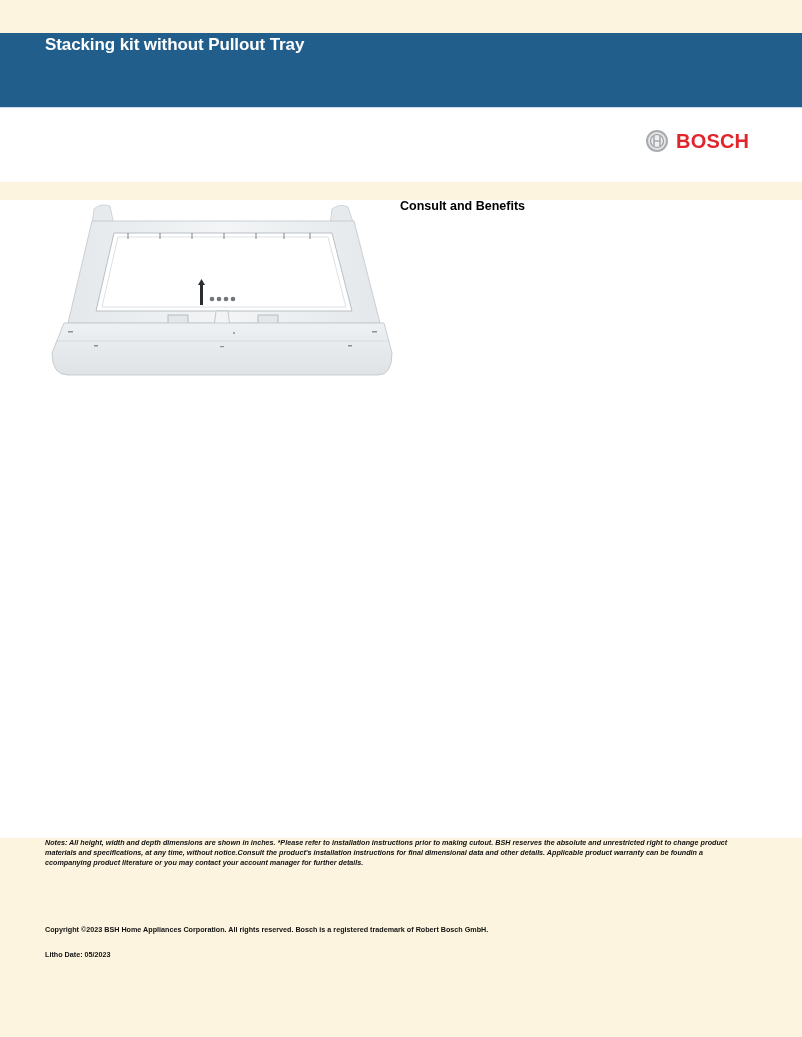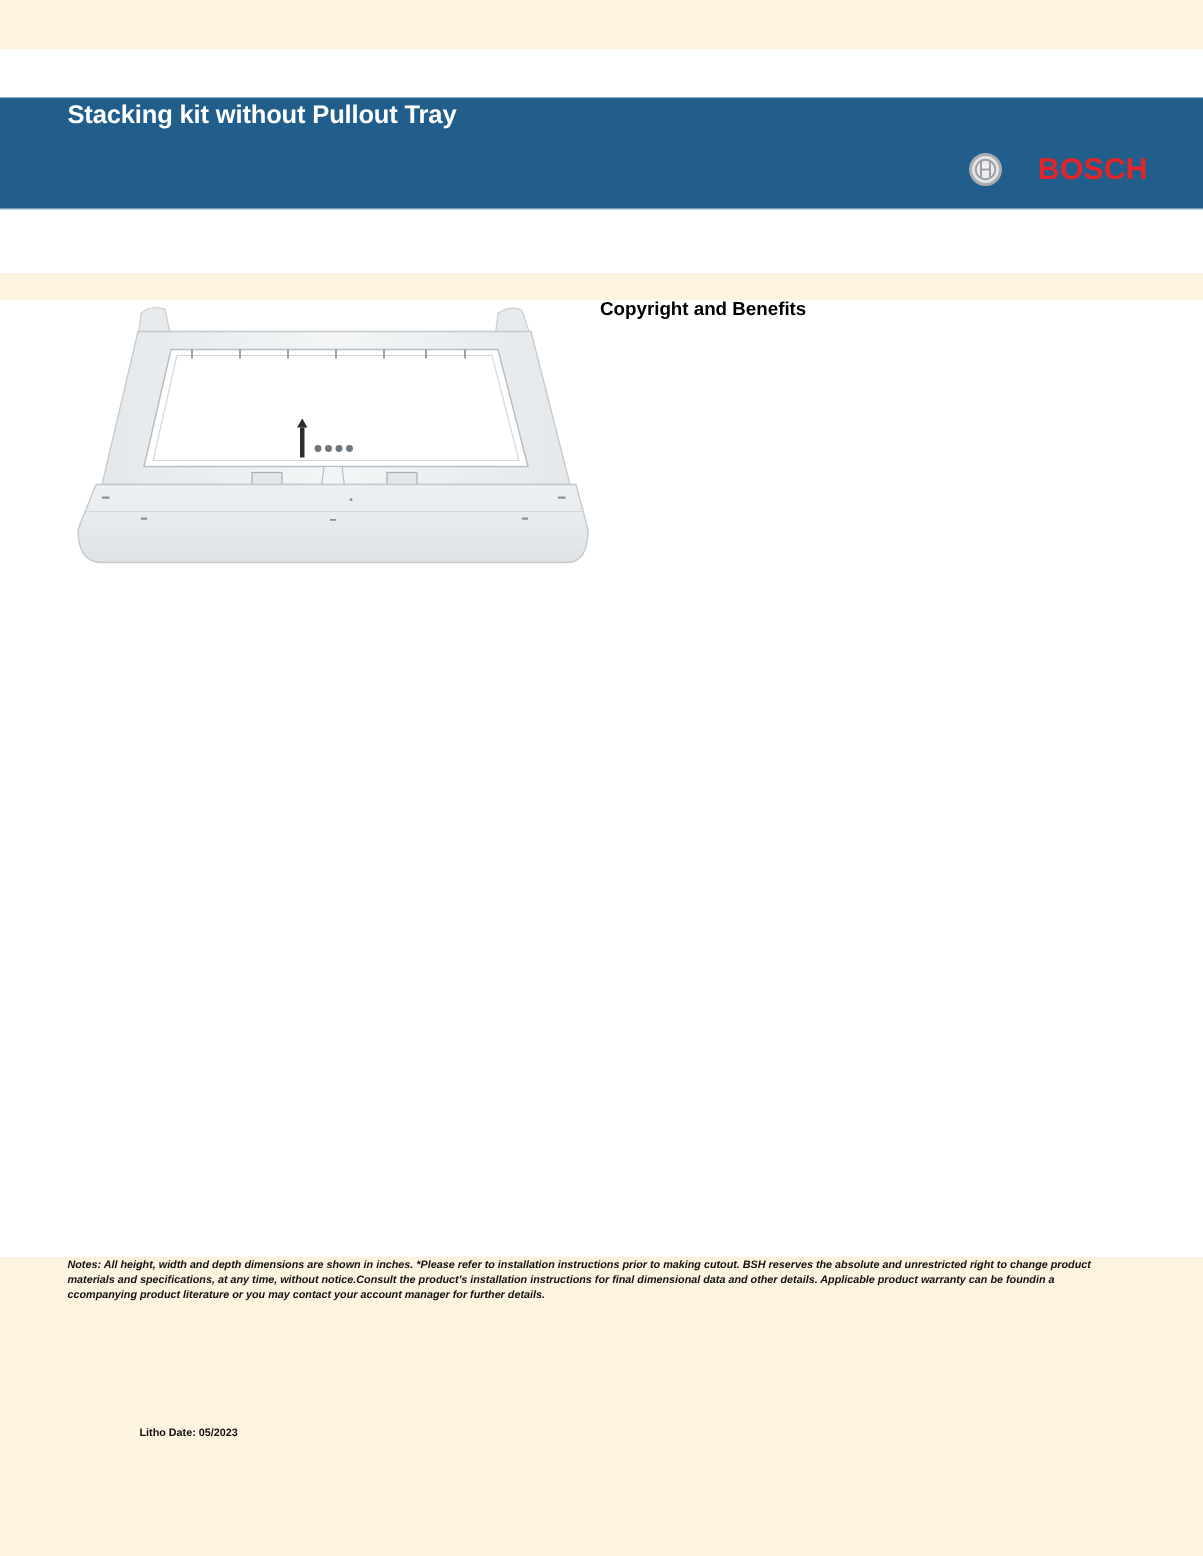--- a/index.html
+++ b/index.html
@@ -5,29 +5,29 @@
     html, body { margin: 0; padding: 0; }
     body {
       width: 802px; height: 1037px; position: relative; overflow: hidden;
       background: #ffffff;
       font-family: "Liberation Sans", sans-serif;
       color: #000;
     }
     .top-cream { position: absolute; left: 0; top: 0; width: 802px; height: 33px; background: #fdf4df; }
     .header-band {
       position: absolute; left: 0; top: 33px; width: 802px; height: 74px;
-      background: #225e8b; border-bottom: 1px solid #c9dceb; margin-top: 32px;
+      background: #225e8b; border-bottom: 1px solid #c9dceb;
     }
     .header-title {
       position: absolute; left: 45px; top: 2px;
       font-size: 17px; font-weight: bold; color: #ffffff; letter-spacing: -0.1px;
     }
     .logo {
-      position: absolute; left: 646px; top: 100px; height: 26px;
-      display: flex; align-items: center; gap: 24px;
+      position: absolute; left: 646px; top: 128px; height: 26px;
+      display: flex; align-items: center; gap: 8px;
     }
     .logo-ring {
       width: 22px; height: 22px; border-radius: 50%;
       border: 2px solid #a8acb0; box-sizing: border-box; position: relative;
       background: radial-gradient(circle, #f4f4f4 0%, #dcdcdc 100%);
     }
     .logo-ring svg { position: absolute; left: 0; top: 0; }
     .logo-text {
       font-size: 20px; font-weight: bold; color: #e2242b; letter-spacing: 0.2px;
       font-family: "Liberation Sans", sans-serif;
@@ -44,21 +44,21 @@
     .notes {
       position: absolute; left: 45px; top: 838px; width: 700px;
       font-size: 7.2px; font-weight: bold; line-height: 10px; color: #111; font-style: italic;
     }
     .more-info {
       position: absolute; left: 45px; top: 925px; width: 720px;
       font-size: 7.2px; font-weight: bold; line-height: 10px; color: #111;
     }
     .litho {
       position: absolute; left: 45px; top: 950px;
-      font-size: 7.2px; font-weight: bold; color: #111; margin-left: 48px;
+      font-size: 7.2px; font-weight: bold; color: #111;
     }
   </style>
 </head>
 <body>
 
 <div class="top-cream"></div>
 
 <div class="header-band">
   <div class="header-title">Stacking kit without Pullout Tray</div>
 </div>
@@ -131,22 +131,23 @@
       <rect x="20" y="128" width="5" height="1.5"></rect>
       <rect x="324" y="128" width="5" height="1.5"></rect>
       <rect x="46" y="142" width="4" height="1.5"></rect>
       <rect x="300" y="142" width="4" height="1.5"></rect>
       <rect x="172" y="143" width="4" height="1.2"></rect>
       <circle cx="186" cy="130" r="1"></circle>
     </g>
   </svg>
 </div>
 
-<div class="features-heading">Copyright and Benefits</div>
+<div class="features-heading">Consult and Benefits</div>
 
 <div class="footer-cream"></div>
 
 <div class="notes">Notes: All height, width and depth dimensions are shown in inches. *Please refer to installation instructions prior to making cutout. BSH reserves the absolute and unrestricted right to change product materials and specifications, at any time, without notice.Consult the product's installation instructions for final dimensional data and other details. Applicable product warranty can be foundin a ccompanying product literature or you may contact your account manager for further details.</div>
 
 <div class="more-info">
+  <div>Copyright ©2023 BSH Home Appliances Corporation. All rights reserved. Bosch is a registered trademark of Robert Bosch GmbH.</div>
 </div>
 
 <div class="litho">Litho Date: 05/2023</div>
 
 </body></html>

